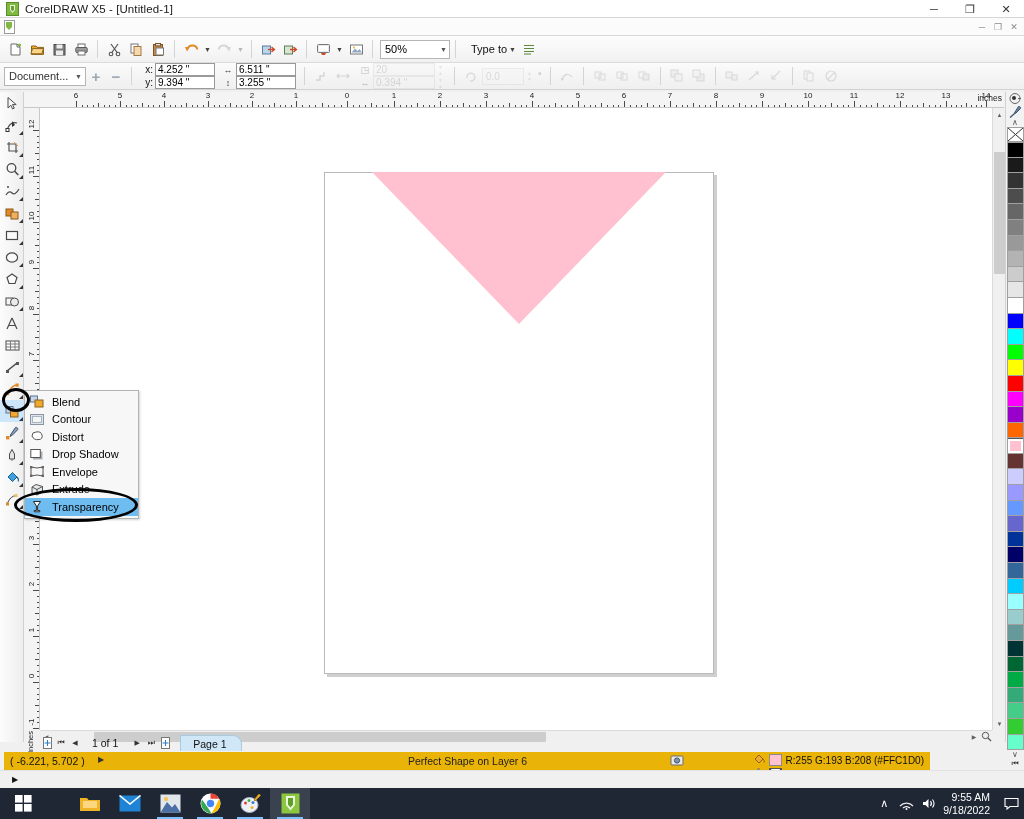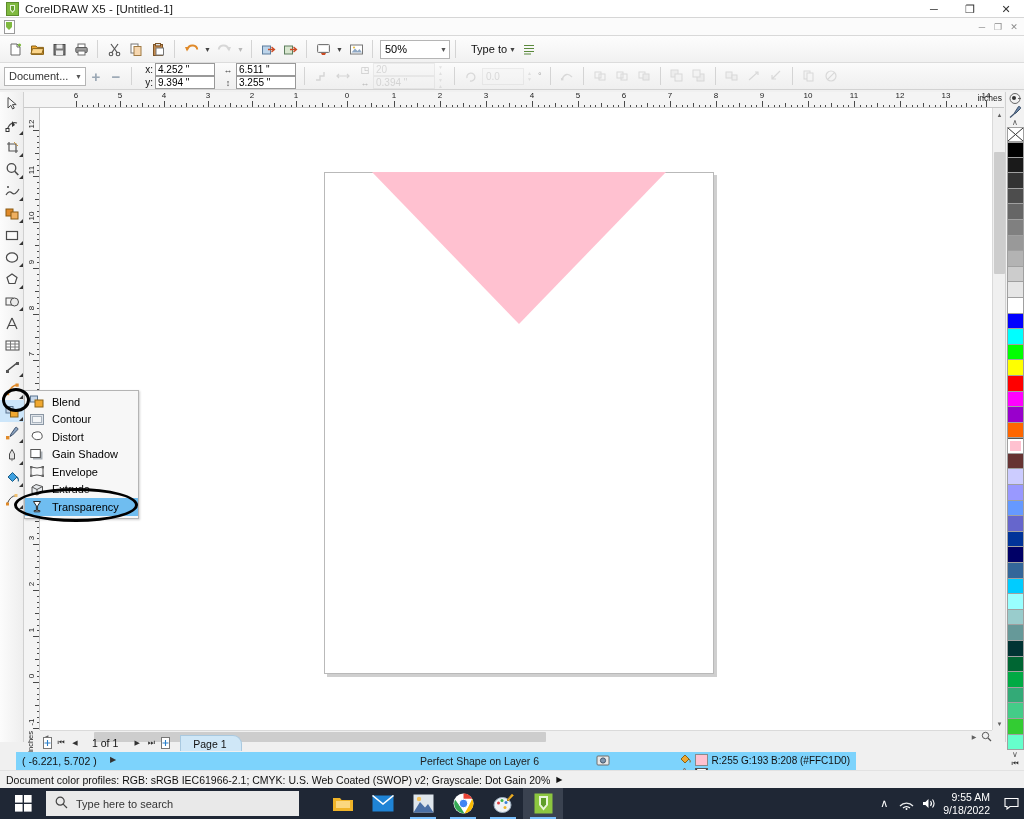--- a/index.html
+++ b/index.html
@@ -192,22 +192,22 @@
             font-size: 8px; color: #333; }
   .pn-count { margin: 0 12px 0 10px; font-size: 10.5px; }
   .pagetab {
     margin-left: 8px; height: 16px; padding: 0 14px 0 12px;
     background: #cfe7f7; border: 1px solid #a9c9e0; border-bottom: none;
     border-radius: 0 9px 0 0; display: flex; align-items: center; font-size: 10.5px;
   }
 
   
   .statusbar {
-    position: absolute; left: 16px; top: 752px; width: 840px; height: 18px;
-    background: #7dd3fc; font-size: 10.5px; color: #111;
+    position: absolute; left: 4px; top: 752px; width: 926px; height: 18px;
+    background: #eab308; font-size: 10.5px; color: #111;
   }
   .sb-coord { position: absolute; left: 6px; top: 3px; }
   .sb-arrow { position: absolute; left: 94px; top: 3px; font-size: 8px; color: #333; }
   .sb-obj { position: absolute; left: 404px; top: 3px; color: #222; }
   .colorrow {
     position: absolute; right: 6px; top: 1px; display: flex; flex-direction: column;
     font-size: 10px;
   }
   .cr { display: flex; align-items: center; height: 14px; }
   .swatch { width: 13px; height: 12px; border: 1px solid #8a8a8a; margin-right: 4px; }
@@ -1134,21 +1134,20 @@
           <svg width="11" height="10" viewBox="0 0 11 10" style="display:block">
               <path d="M0 0 L11 10 M11 0 L0 10" stroke="#333" stroke-width="1"></path>
             </svg>
         </span>
         <span>None</span>
       </div>
     </div>
   </div>
 
   <div class="profilebar">
-    <span>Document color profiles: RGB: sRGB IEC61966-2.1; CMYK: U.S. Web Coated (SWOP) v2; Grayscale: Dot Gain 20%</span>
     <span style="margin-left:6px;font-size:8px">▶</span>
   </div>
 
   <div class="palette">
     <div class="pal-btn">
       <svg width="14" height="13" viewBox="0 0 14 13">
           <circle cx="7" cy="6.5" r="5" fill="#f2f2f2" stroke="#666"></circle>
           <circle cx="6" cy="6" r="2" fill="#333"></circle>
           <path d="M10 6.5 l3 0" stroke="#666"></path>
         </svg>
@@ -1237,21 +1236,21 @@
         </span>
         <span>Distort</span>
       </div>
       <div class="fly-item">
         <span class="fly-ico">
           <svg width="14" height="13" viewBox="0 0 14 13">
             <rect x="3" y="3.5" width="9.5" height="8" fill="#aab0b6"></rect>
             <rect x="0.8" y="1.5" width="9.5" height="8" fill="#fff" stroke="#555"></rect>
           </svg>
         </span>
-        <span>Gain Shadow</span>
+        <span>Drop Shadow</span>
       </div>
       <div class="fly-item">
         <span class="fly-ico">
           <svg width="14" height="13" viewBox="0 0 14 13">
             <path d="M1 2 q6 2 12 0 l0 9 q-6 -2 -12 0 z" fill="none" stroke="#555"></path>
             <rect x="0" y="1" width="2.4" height="2.4" fill="#666"></rect>
             <rect x="11.6" y="1" width="2.4" height="2.4" fill="#666"></rect>
             <rect x="0" y="9.6" width="2.4" height="2.4" fill="#666"></rect>
             <rect x="11.6" y="9.6" width="2.4" height="2.4" fill="#666"></rect>
           </svg>
@@ -1283,29 +1282,20 @@
 
   <div class="taskbar">
     <div class="startbtn">
       <svg width="17" height="17" viewBox="0 0 17 17">
         <rect x="0" y="0" width="7.6" height="7.6" fill="#fff"></rect>
         <rect x="9" y="0" width="7.6" height="7.6" fill="#fff"></rect>
         <rect x="0" y="9" width="7.6" height="7.6" fill="#fff"></rect>
         <rect x="9" y="9" width="7.6" height="7.6" fill="#fff"></rect>
       </svg>
     </div>
-    <div class="searchbox">
-      <span style="margin-right:8px">
-        <svg width="13" height="13" viewBox="0 0 13 13">
-            <circle cx="5.2" cy="5.2" r="4" fill="none" stroke="#444" stroke-width="1.2"></circle>
-            <path d="M8.2 8.2 L12 12" stroke="#444" stroke-width="1.2"></path>
-          </svg>
-      </span>
-      <span>Type here to search</span>
-    </div>
 
     <div style="width:24px"></div>
 
     <div class="tb-app">
       <svg width="22" height="19" viewBox="0 0 22 19">
         <path d="M1 4 h7 l1.6 2 h11.4 v11 h-20 z" fill="#f0b429"></path>
         <rect x="4" y="7" width="14" height="7" fill="#fbd77f"></rect>
       </svg>
     </div>
     <div class="tb-app">

